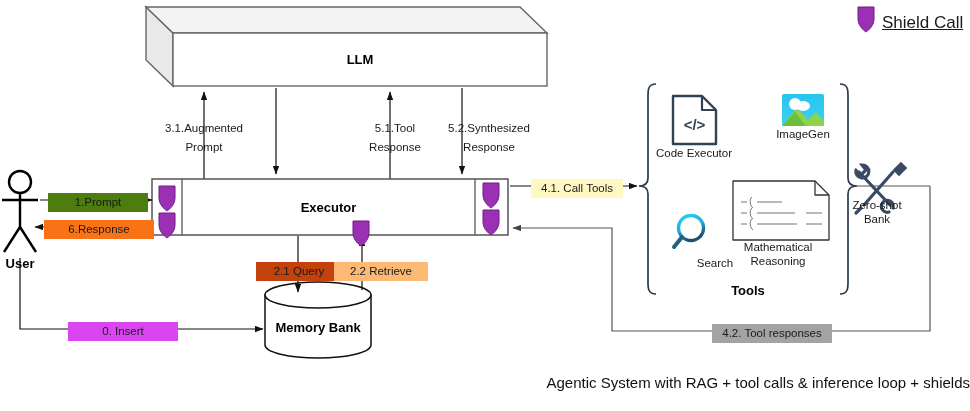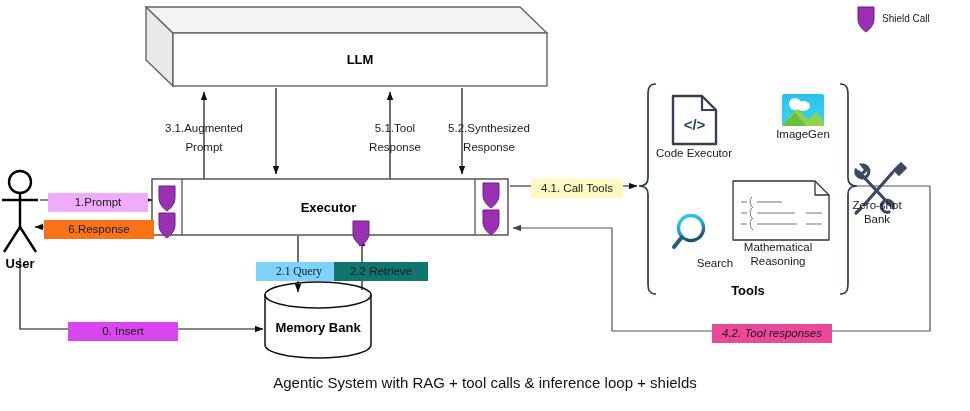--- a/index.html
+++ b/index.html
@@ -4,23 +4,23 @@
 <style>
   html,body{margin:0;padding:0;background:#ffffff;}
   body{width:970px;height:411px;position:relative;overflow:hidden;
        font-family:"Liberation Sans",sans-serif;color:#000;}
   #stage{position:absolute;left:0;top:0;width:970px;height:411px;}
   svg#diagram{position:absolute;left:0;top:0;width:970px;height:411px;}
   .lbl{position:absolute;font-size:11.5px;line-height:19px;color:#1a1a1a;
        text-align:center;white-space:pre-line;}
   .node-title{position:absolute;font-weight:bold;font-size:13px;text-align:center;color:#000;}
   .icon-cap{position:absolute;font-size:11.5px;line-height:13.5px;text-align:center;color:#1a1a1a;white-space:pre-line;}
-  .caption{position:absolute;left:0;top:374px;width:970px;text-align:center;
+  .caption{position:absolute;left:0;top:374px;width:970px;text-align:right;
            font-size:15px;color:#111;}
-  .legend-txt{position:absolute;font-size:10px;color:#1a1a1a;}
+  .legend-txt{position:absolute;font-size:17px;color:#1a1a1a;text-decoration:underline;}
 </style>
 </head>
 <body>
 
 <div id="stage">
 
 <svg id="diagram" viewBox="0 0 970 411">
   <defs>
     <marker id="arrow" markerWidth="9" markerHeight="9" refX="8" refY="3.2" orient="auto" markerUnits="userSpaceOnUse">
       <path d="M0,0 L8.5,3.2 L0,6.4 z" fill="#111"></path>
@@ -175,29 +175,29 @@
 
 <div class="node-title" style="left:688px;top:283px;width:120px;">Tools</div>
 
 <div class="lbl" style="left:139px;top:119px;width:130px;">3.1.Augmented
 Prompt</div>
 <div class="lbl" style="left:345px;top:119px;width:100px;">5.1.Tool
 Response</div>
 <div class="lbl" style="left:424px;top:119px;width:130px;">5.2.Synthesized
 Response</div>
 
-<div class="lbl" style="left:48px;top:193px;width:100px;background:#f0abfc;">1.Prompt</div>
+<div class="lbl" style="left:48px;top:193px;width:100px;background:#4d7c0f;">1.Prompt</div>
 <div class="lbl" style="left:44px;top:220px;width:110px;background:#f97316;">6.Response</div>
 <div class="lbl" style="left:68px;top:322px;width:110px;background:#d946ef;">0. Insert</div>
 
-<div class="lbl" style="left:256px;top:262px;width:86px;background:#7dd3fc;font-family:Liberation Serif, serif;">2.1 Query</div>
-<div class="lbl" style="left:334px;top:262px;width:94px;background:#0f766e;">2.2 Retrieve</div>
+<div class="lbl" style="left:256px;top:262px;width:86px;background:#c2410c;">2.1 Query</div>
+<div class="lbl" style="left:334px;top:262px;width:94px;background:#fdba74;">2.2 Retrieve</div>
 
 <div class="lbl" style="left:531px;top:179px;width:92px;background:#fef9c3;">4.1. Call Tools</div>
-<div class="lbl" style="left:712px;top:324px;width:120px;background:#ec4899;font-style:italic;">4.2. Tool responses</div>
+<div class="lbl" style="left:712px;top:324px;width:120px;background:#a3a3a3;">4.2. Tool responses</div>
 
 <div class="icon-cap" style="left:640px;top:147px;width:108px;">Code Executor</div>
 <div class="icon-cap" style="left:763px;top:128px;width:80px;">ImageGen</div>
 <div class="icon-cap" style="left:680px;top:257px;width:70px;">Search</div>
 <div class="icon-cap" style="left:726px;top:241px;width:104px;">Mathematical
 Reasoning</div>
 <div class="icon-cap" style="left:838px;top:199px;width:78px;">Zero-shot
 Bank</div>
 
 <div class="legend-txt" style="left:882px;top:13px;">Shield Call</div>

